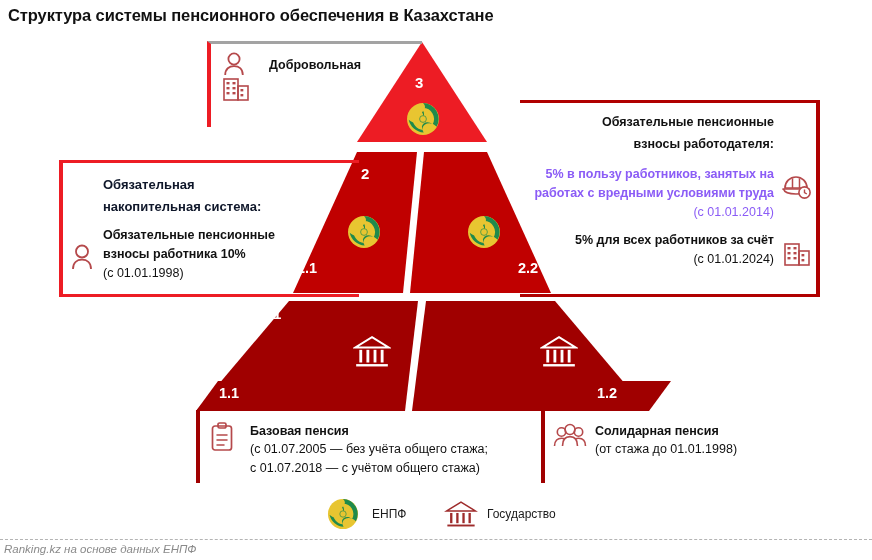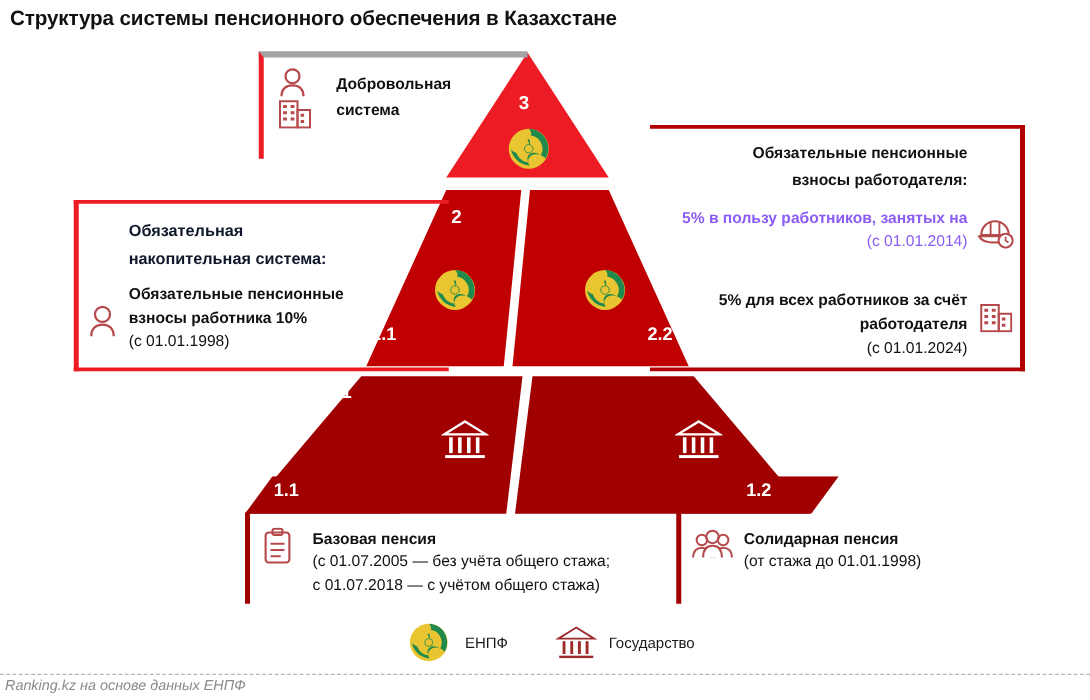--- a/index.html
+++ b/index.html
@@ -46,21 +46,21 @@
 
   
   .bankicon { position: absolute; }
 
   
   .panel { position: absolute; box-sizing: border-box; }
 
   #panel-top {
     left: 207px; top: 41px; width: 215px; height: 86px;
     border-left: 4px solid #ED1C24;
-    border-top: 5px solid #a3a3a3;
+    border-top: 3px solid #a3a3a3;
   }
   #panel-left {
     left: 59px; top: 160px; width: 300px; height: 137px;
     border-left: 4px solid #ED1C24;
     border-top: 3px solid #ED1C24;
     border-bottom: 3px solid #ED1C24;
   }
   #panel-right {
     left: 520px; top: 100px; width: 300px; height: 197px;
     border-right: 4px solid #B00000;
@@ -247,21 +247,20 @@
         <rect x="3.5" y="10" width="3" height="2.4" fill="#B5494B"></rect>
         <rect x="9.5" y="10" width="3" height="2.4" fill="#B5494B"></rect>
         <rect x="3.5" y="15" width="3" height="2.4" fill="#B5494B"></rect>
         <rect x="9.5" y="15" width="3" height="2.4" fill="#B5494B"></rect>
         <rect x="17.5" y="12" width="2.8" height="2.4" fill="#B5494B"></rect>
         <rect x="17.5" y="17" width="2.8" height="2.4" fill="#B5494B"></rect>
       </svg>
     </div>
     <div class="ptext" id="top-text">
       <div>Добровольная</div>
-      <div>система</div>
     </div>
   </div>
 
   <div class="panel" id="panel-left">
     <div class="ico" style="left:8px; top:81px;">
       <svg width="22" height="26" viewBox="0 0 22 26">
         <circle cx="11" cy="7.5" r="6" fill="none" stroke="#B5494B" stroke-width="1.8"></circle>
         <path d="M2 25 C2 18.4 6.2 15.6 11 15.6 C15.8 15.6 20 18.4 20 25" fill="none" stroke="#B5494B" stroke-width="1.8"></path>
       </svg>
     </div>
@@ -287,40 +286,40 @@
         <path d="M3 17 A11 11 0 0 1 25 17 Z" fill="none" stroke="#B5494B" stroke-width="1.7"></path>
         <path d="M10.5 7.2 L10.5 17 M17.5 7.2 L17.5 17" stroke="#B5494B" stroke-width="1.5"></path>
         <path d="M1 18 L27 18" stroke="#B5494B" stroke-width="1.7" stroke-linecap="round"></path>
         <path d="M1.5 18 C2.5 21.4 7 23 14 23 C18 23 21 22.4 23 21.4" fill="none" stroke="#B5494B" stroke-width="1.7"></path>
         <circle cx="22.5" cy="21.5" r="5.6" fill="#ffffff" stroke="#B5494B" stroke-width="1.6"></circle>
         <path d="M22.5 18.4 L22.5 21.5 L24.8 23" fill="none" stroke="#B5494B" stroke-width="1.4"></path>
       </svg>
     </div>
     <div class="ptext" id="right-b1">
       <span class="b">5% в пользу работников, занятых на</span>
+      <span class="b">работах с вредными условиями труда</span>
       <span class="n">(с 01.01.2014)</span>
     </div>
 
     <div class="ico" style="right:6px; top:139px;">
       <svg width="26" height="24" viewBox="0 0 26 24">
         <rect x="1" y="2" width="14" height="21" fill="none" stroke="#B5494B" stroke-width="1.6"></rect>
         <rect x="15" y="9" width="10" height="14" fill="none" stroke="#B5494B" stroke-width="1.6"></rect>
         <rect x="3.5" y="5" width="3" height="2.4" fill="#B5494B"></rect>
         <rect x="9.5" y="5" width="3" height="2.4" fill="#B5494B"></rect>
         <rect x="3.5" y="10" width="3" height="2.4" fill="#B5494B"></rect>
         <rect x="9.5" y="10" width="3" height="2.4" fill="#B5494B"></rect>
         <rect x="3.5" y="15" width="3" height="2.4" fill="#B5494B"></rect>
         <rect x="9.5" y="15" width="3" height="2.4" fill="#B5494B"></rect>
         <rect x="17.5" y="12" width="2.8" height="2.4" fill="#B5494B"></rect>
         <rect x="17.5" y="17" width="2.8" height="2.4" fill="#B5494B"></rect>
       </svg>
     </div>
     <div class="ptext" id="right-b2">
       <span class="b">5% для всех работников за счёт</span>
-      <span class="b">работодателя</span>
       <span class="n">(с 01.01.2024)</span>
     </div>
   </div>
 
   <div class="flag" style="left:196px; top:381px;">
     <svg width="146" height="30" viewBox="0 0 146 30">
       <polygon points="0,30 22,0 146,0 124,30" fill="#A00000"></polygon>
     </svg>
   </div>
   <div class="panel" id="panel-b1">

